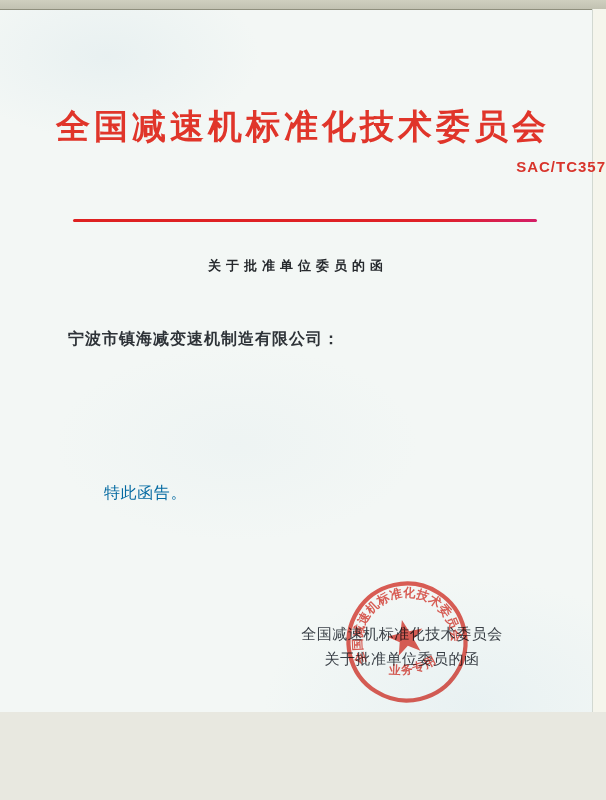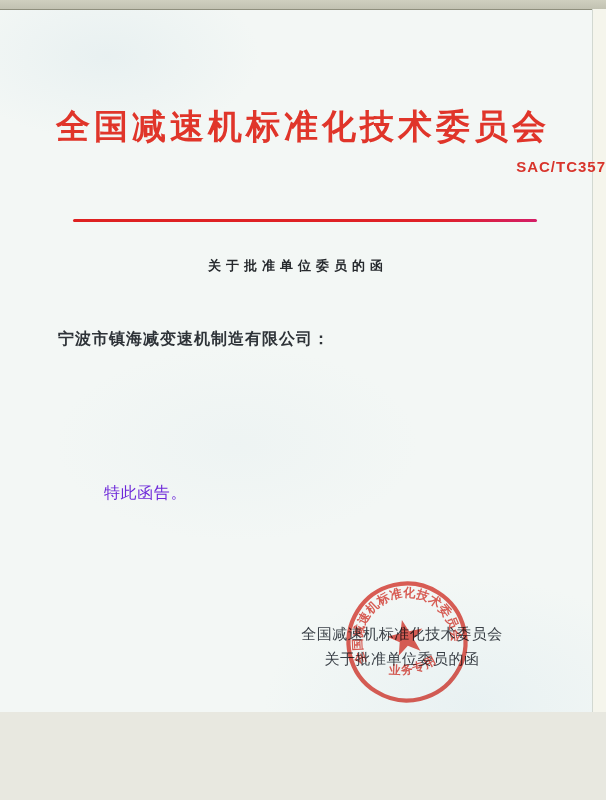--- a/index.html
+++ b/index.html
@@ -86,21 +86,21 @@
     left: 8px; top: 257px;
     width: 580px;
     text-align: center;
     font-weight: bold;
     font-size: 13px;
     letter-spacing: 5px;
     color: #26292d;
   }
   .addressee {
     position: absolute;
-    left: 58px; top: 329px;
+    left: 68px; top: 329px;
     width: 470px;
     font-weight: bold;
     font-size: 16px;
     letter-spacing: 1px;
     color: #2e3338;
   }
   .body-par {
     position: absolute;
     left: 72px; top: 379px;
     width: 466px;
@@ -111,21 +111,21 @@
     text-indent: 2em;
     text-align: justify;
   }
   .closing {
     position: absolute;
     left: 72px; top: 477px;
     width: 466px;
     font-size: 16px;
     line-height: 31.5px;
     letter-spacing: 0.6px;
-    color: #6d28d9;
+    color: #0369a1;
     text-indent: 2em;
   }
   .sign-block {
     position: absolute;
     left: 278px; top: 622px;
     width: 248px;
     text-align: center;
     font-size: 15px;
     line-height: 25px;
     letter-spacing: 0.5px;

